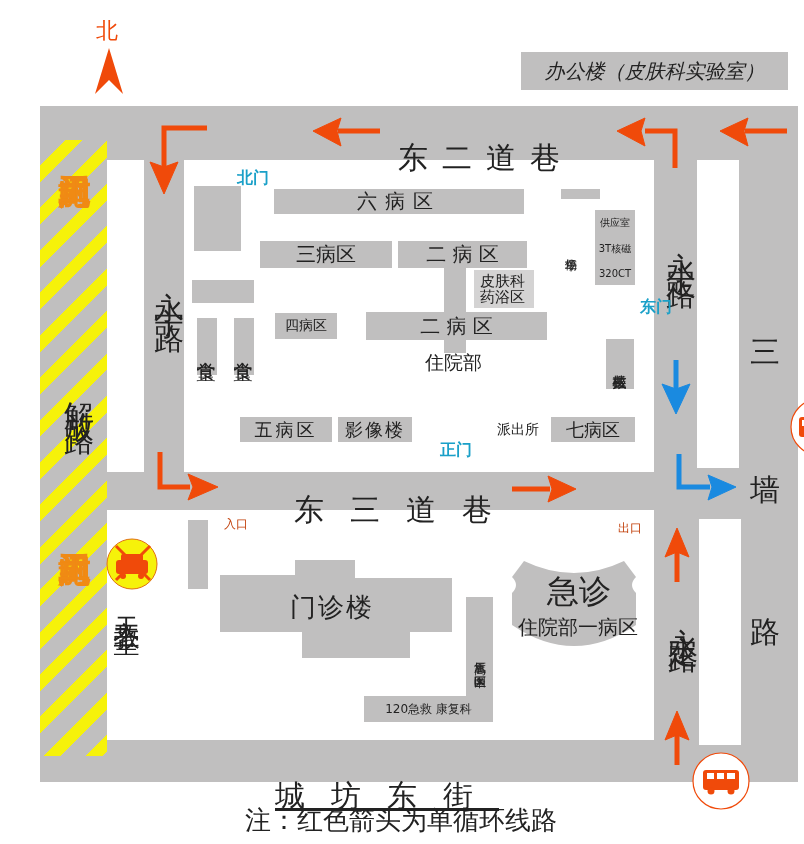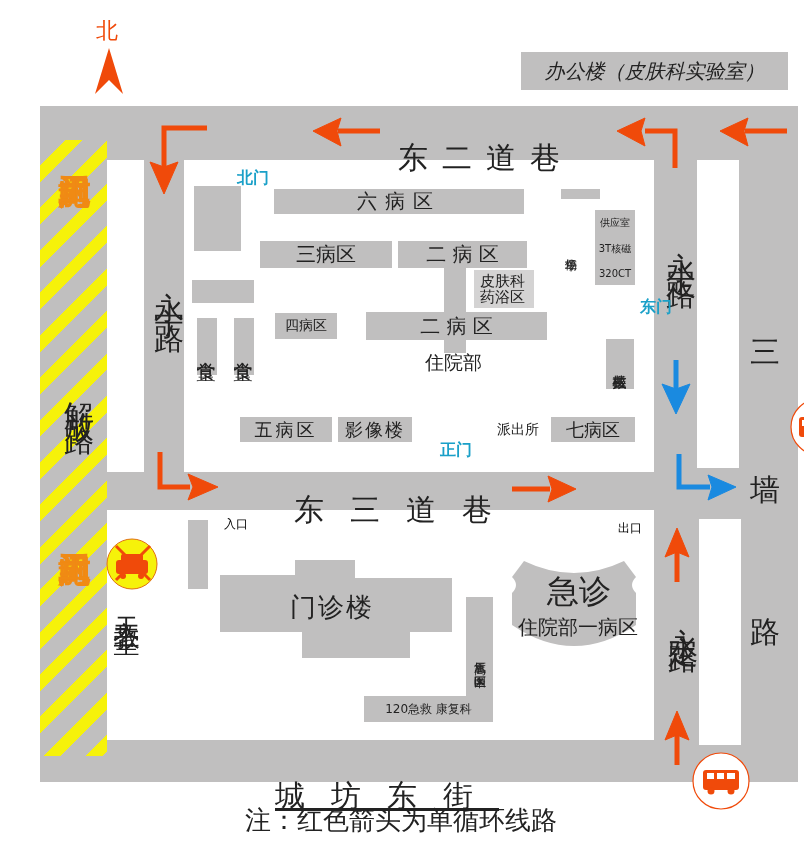--- a/index.html
+++ b/index.html
@@ -5,21 +5,21 @@
   html, body { margin:0; padding:0; background:#fff; }
   body { width:804px; height:844px; position:relative; overflow:hidden;
          font-family:"DejaVu Sans","Liberation Sans",sans-serif; color:#222; }
   .abs { position:absolute; }
   .road { position:absolute; background:#c0bfbf; }
   .blk { position:absolute; background:#fff; }
   .bld { position:absolute; background:#c0bfbf; display:flex; align-items:center; justify-content:center; color:#222; }
   .vtxt { writing-mode:vertical-rl; text-orientation:upright; }
   .road-label { position:absolute; color:#222; font-size:30px;margin-top:16px; }
   .gate { position:absolute; color:#1aa0c8; font-weight:bold; font-size:16px; }
-  .small-cyan { position:absolute; color:#000000; font-size:12px; }
+  .small-cyan { position:absolute; color:#c2410c; font-size:12px; }
   .closed { position:absolute; color:#f08a14; font-weight:bold; font-size:32px; line-height:36px; }
   .hatch { position:absolute;
     background: repeating-linear-gradient(135deg, #c0bfbf 0 18px, #f6f20a 18px 30px); }
   svg { display:block; }
 </style>
 </head>
 <body>
 
 <div class="abs" style="left:96px;top:16px;color:#f04a0a;font-size:22px;">北</div>
 <div class="abs" style="left:93px;top:48px;">

